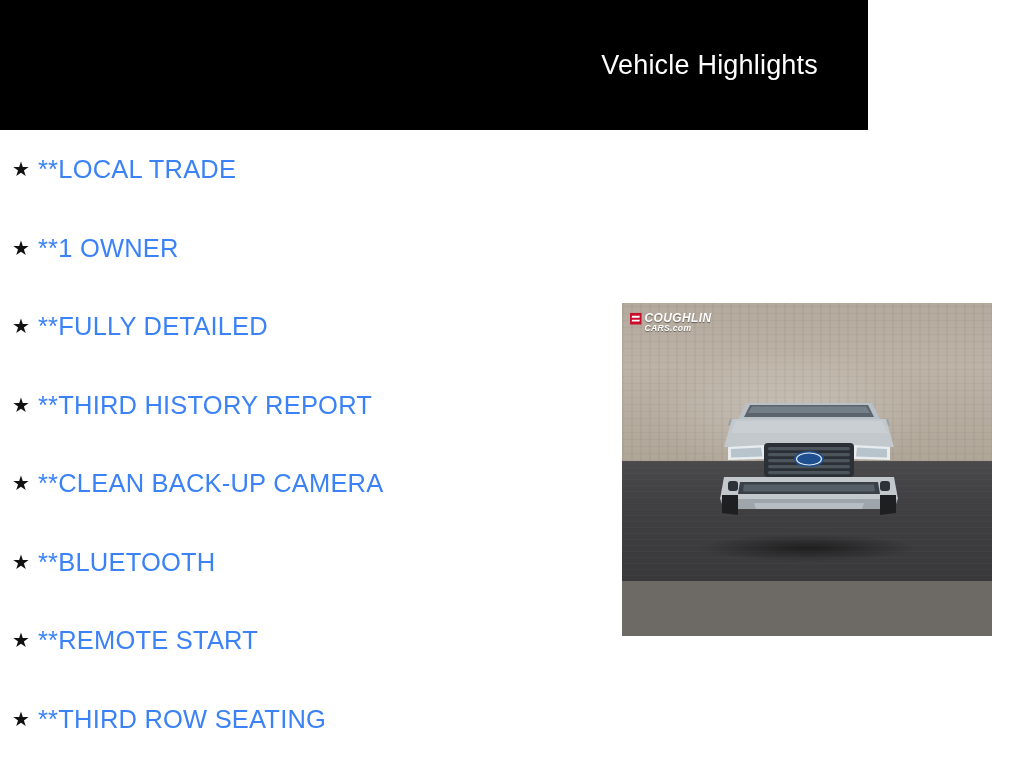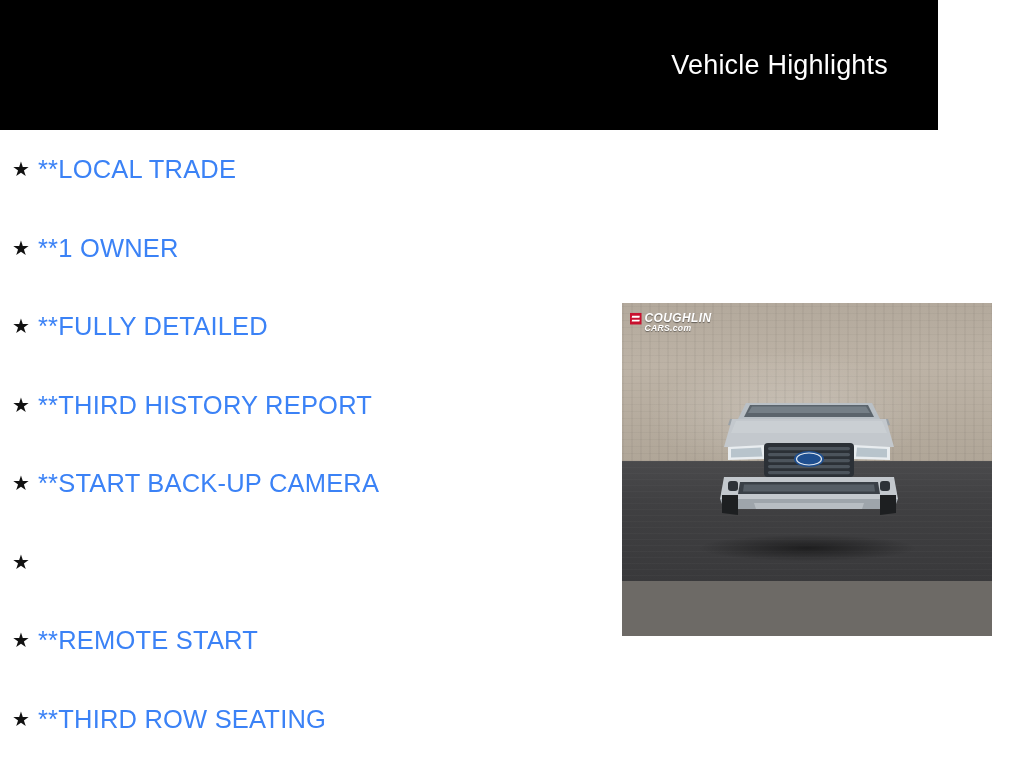--- a/index.html
+++ b/index.html
@@ -18,21 +18,21 @@
     position: relative;
     width: 1024px;
     height: 768px;
     background: #ffffff;
   }
   
   .header {
     position: absolute;
     left: 0;
     top: 0;
-    width: 938px;
+    width: 868px;
     height: 130px;
     background: #000000;
   }
   .header-title {
     position: absolute;
     right: 50px;
     top: 49px;
     color: #ffffff;
     font-size: 27px;
     line-height: 32px;
@@ -209,24 +209,25 @@
     <li class="highlight-item">
       <span class="star-icon">★</span>
       <span class="highlight-text">**FULLY DETAILED</span>
     </li>
     <li class="highlight-item">
       <span class="star-icon">★</span>
       <span class="highlight-text">**THIRD HISTORY REPORT</span>
     </li>
     <li class="highlight-item">
       <span class="star-icon">★</span>
-      <span class="highlight-text">**START BACK-UP CAMERA</span>
-    </li>
-    <li class="highlight-item">
-      <span class="star-icon">★</span>
+      <span class="highlight-text">**CLEAN BACK-UP CAMERA</span>
+    </li>
+    <li class="highlight-item">
+      <span class="star-icon">★</span>
+      <span class="highlight-text">**BLUETOOTH</span>
     </li>
     <li class="highlight-item">
       <span class="star-icon">★</span>
       <span class="highlight-text">**REMOTE START</span>
     </li>
     <li class="highlight-item">
       <span class="star-icon">★</span>
       <span class="highlight-text">**THIRD ROW SEATING</span>
     </li>
   </ul>

